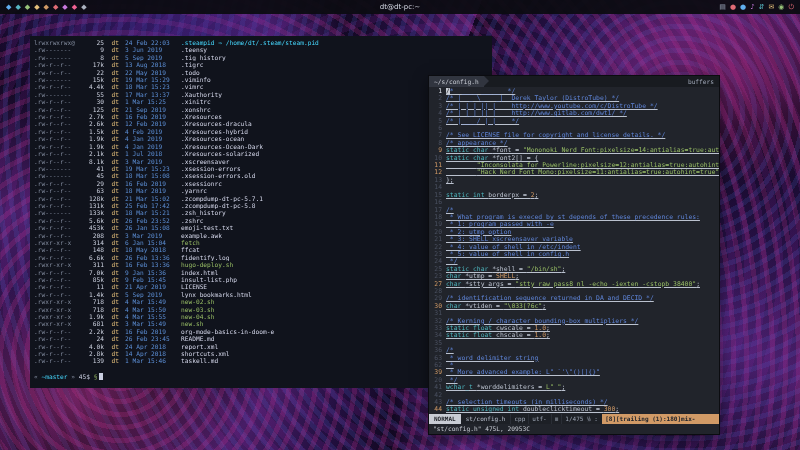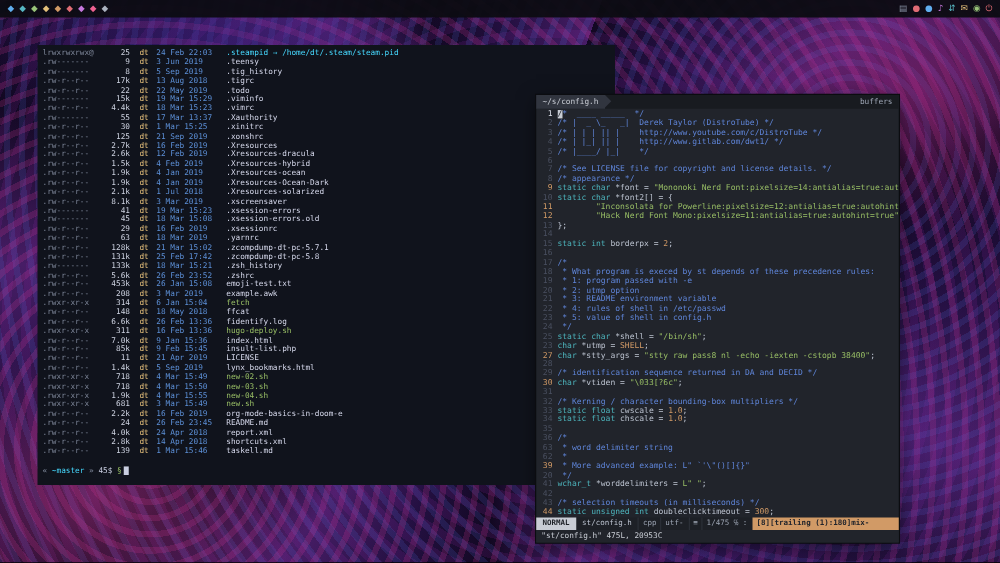--- a/index.html
+++ b/index.html
@@ -45,21 +45,21 @@
   .tabline{height:11px;background:#181b20;display:flex;align-items:stretch;
     font:6.2px/11px "DejaVu Sans Mono",monospace;color:#9da5b4;flex:none;}
   .tab{background:#31353f;color:#c8ccd4;padding:0 5px;}
   .tab-arrow{width:0;height:0;border-top:5.5px solid transparent;border-bottom:5.5px solid transparent;border-left:5px solid #31353f;}
   .buffers{margin-left:auto;padding-right:5px;}
   .ed-body{flex:1;overflow:hidden;padding-top:1px;font:6.4px/7.42px "DejaVu Sans Mono",monospace;color:#bbc2cf;}
   .ed-line{display:flex;white-space:pre;height:7.42px;overflow:hidden;}
   .lnum{width:13px;text-align:right;color:#4a5060;margin-right:4px;flex:none;}
   .lnum.warn{color:#d19a66;}
   .lnum.cur{color:#dfe3ec;}
-  .code{flex:1;overflow:hidden;}
+  .code{flex:1;overflow:hidden;text-decoration:underline;}
   .c{color:#5f85d9;}      
   .s{color:#98be65;}      
   .n{color:#d19a66;}      
   .k{color:#4db5bd;}      
   .d{color:#bbc2cf;}      
   .cursor{background:#c8ccd4;color:#21242b;}
   .statusline{height:10px;background:#1d2026;display:flex;align-items:stretch;
     font:6px/10px "DejaVu Sans Mono",monospace;color:#9da5b4;flex:none;}
   .mode{background:#c8ccd4;color:#1d2026;padding:0 5px;font-weight:bold;}
   .sfile{padding:0 5px;color:#bbc2cf;}
@@ -79,20 +79,21 @@
         <span class="ws" style="color: rgb(97, 175, 239);">◆</span>
         <span class="ws" style="color: rgb(86, 182, 194);">◆</span>
         <span class="ws" style="color: rgb(152, 195, 121);">◆</span>
         <span class="ws" style="color: rgb(229, 192, 123);">◆</span>
         <span class="ws" style="color: rgb(209, 154, 102);">◆</span>
         <span class="ws" style="color: rgb(224, 108, 117);">◆</span>
         <span class="ws" style="color: rgb(198, 120, 221);">◆</span>
         <span class="ws" style="color: rgb(240, 98, 146);">◆</span>
         <span class="ws" style="color: rgb(171, 178, 191);">◆</span>
       </div>
+    <div class="topbar-title">dt@dt-pc:~</div>
     <div class="tray">
         <span class="tray-ico" style="color: rgb(138, 147, 165);">▤</span>
         <span class="tray-ico" style="color: rgb(224, 108, 117);">●</span>
         <span class="tray-ico" style="color: rgb(97, 175, 239);">●</span>
         <span class="tray-ico" style="color: rgb(198, 120, 221);">♪</span>
         <span class="tray-ico" style="color: rgb(86, 182, 194);">⇵</span>
         <span class="tray-ico" style="color: rgb(229, 192, 123);">✉</span>
         <span class="tray-ico" style="color: rgb(152, 195, 121);">◉</span>
         <span class="tray-ico" style="color: rgb(224, 108, 117);">⏻</span>
       </div>
@@ -171,22 +172,22 @@
         <div class="ed-line"><span class="lnum warn">11</span><span class="code"><span class="d">        </span><span class="s">"Inconsolata for Powerline:pixelsize=12:antialias=true:autohint=true"</span></span></div>
         <div class="ed-line"><span class="lnum warn">12</span><span class="code"><span class="d">        </span><span class="s">"Hack Nerd Font Mono:pixelsize=11:antialias=true:autohint=true"</span></span></div>
         <div class="ed-line"><span class="lnum">13</span><span class="code"><span class="d">};</span></span></div>
         <div class="ed-line"><span class="lnum">14</span><span class="code"></span></div>
         <div class="ed-line"><span class="lnum">15</span><span class="code"><span class="k">static int </span><span class="d">borderpx = </span><span class="n">2</span><span class="d">;</span></span></div>
         <div class="ed-line"><span class="lnum">16</span><span class="code"></span></div>
         <div class="ed-line"><span class="lnum">17</span><span class="code"><span class="c">/*</span></span></div>
         <div class="ed-line"><span class="lnum">18</span><span class="code"><span class="c"> * What program is execed by st depends of these precedence rules:</span></span></div>
         <div class="ed-line"><span class="lnum">19</span><span class="code"><span class="c"> * 1: program passed with -e</span></span></div>
         <div class="ed-line"><span class="lnum">20</span><span class="code"><span class="c"> * 2: utmp option</span></span></div>
-        <div class="ed-line"><span class="lnum">21</span><span class="code"><span class="c"> * 3: README environment variable</span></span></div>
-        <div class="ed-line"><span class="lnum">22</span><span class="code"><span class="c"> * 4: rules of shell in /etc/passwd</span></span></div>
+        <div class="ed-line"><span class="lnum">21</span><span class="code"><span class="c"> * 3: SHELL xscreensaver variable</span></span></div>
+        <div class="ed-line"><span class="lnum">22</span><span class="code"><span class="c"> * 4: value of shell in /etc/indent</span></span></div>
         <div class="ed-line"><span class="lnum">23</span><span class="code"><span class="c"> * 5: value of shell in config.h</span></span></div>
         <div class="ed-line"><span class="lnum">24</span><span class="code"><span class="c"> */</span></span></div>
         <div class="ed-line"><span class="lnum">25</span><span class="code"><span class="k">static char </span><span class="d">*shell = </span><span class="s">"/bin/sh"</span><span class="d">;</span></span></div>
         <div class="ed-line"><span class="lnum">23</span><span class="code"><span class="k">char </span><span class="d">*utmp = </span><span class="n">SHELL</span><span class="d">;</span></span></div>
         <div class="ed-line"><span class="lnum warn">27</span><span class="code"><span class="k">char </span><span class="d">*stty_args = </span><span class="s">"stty raw pass8 nl -echo -iexten -cstopb 38400"</span><span class="d">;</span></span></div>
         <div class="ed-line"><span class="lnum">28</span><span class="code"></span></div>
         <div class="ed-line"><span class="lnum">29</span><span class="code"><span class="c">/* identification sequence returned in DA and DECID */</span></span></div>
         <div class="ed-line"><span class="lnum warn">30</span><span class="code"><span class="k">char </span><span class="d">*vtiden = </span><span class="s">"\033[?6c"</span><span class="d">;</span></span></div>
         <div class="ed-line"><span class="lnum">31</span><span class="code"></span></div>
         <div class="ed-line"><span class="lnum">32</span><span class="code"><span class="c">/* Kerning / character bounding-box multipliers */</span></span></div>

